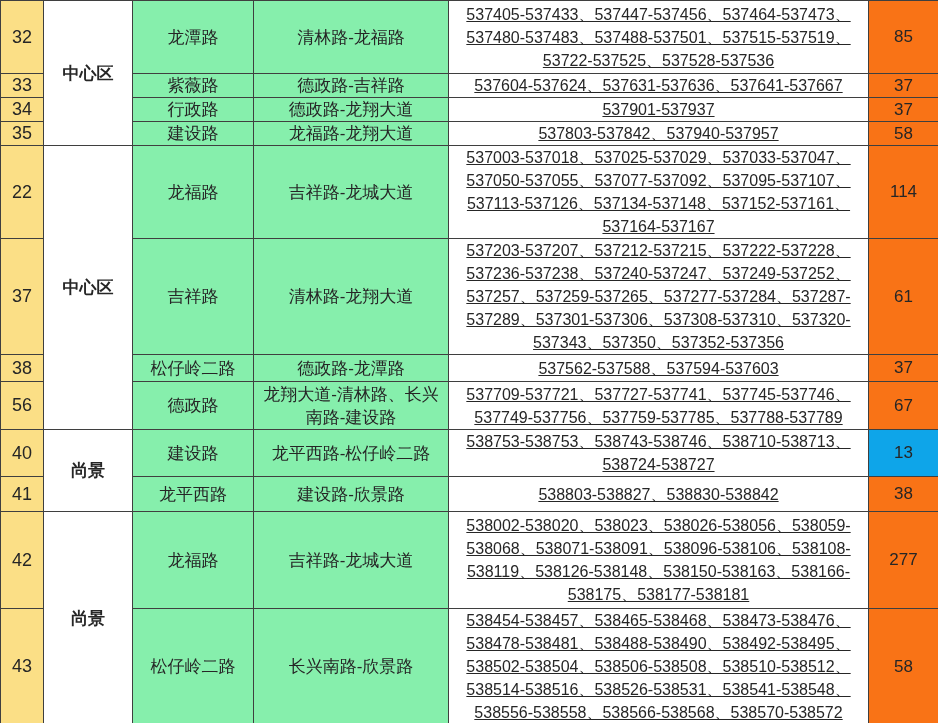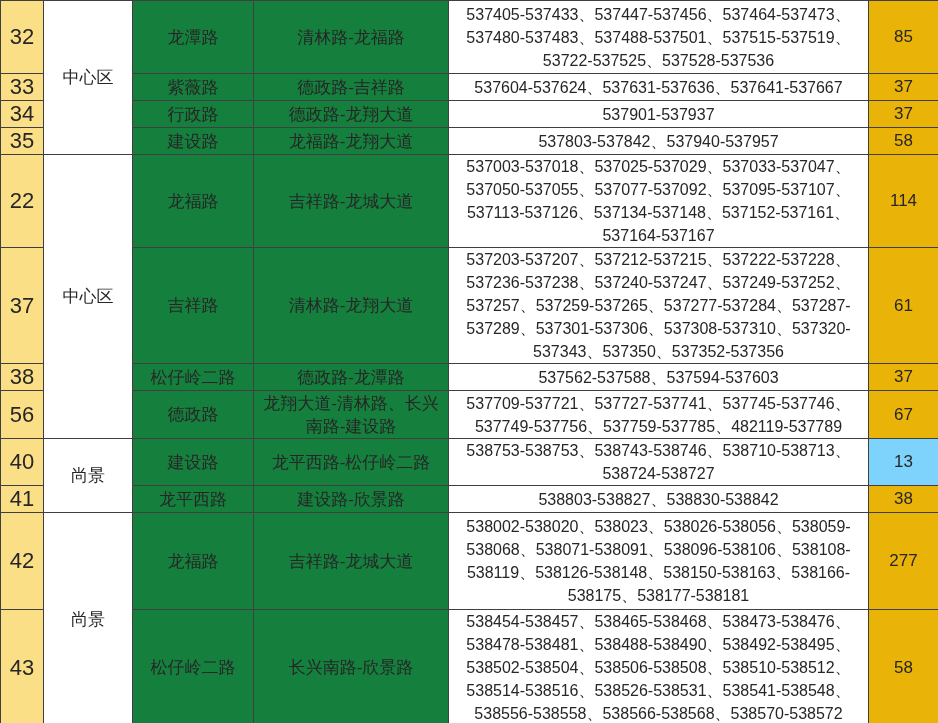--- a/index.html
+++ b/index.html
@@ -24,42 +24,44 @@
   table.grid td {
     border: 1px solid #3f3f3f;
     text-align: center;
     vertical-align: middle;
     overflow: hidden;
     padding: 0 4px;
     box-sizing: border-box;
   }
   td.c-num {
     background: #FBDF86;
-    font-size: 22px;
+    font-size: 18px;
   }
   td.c-district {
     background: #ffffff;
     font-size: 17px;
+    font-weight: bold;
   }
   td.c-road, td.c-seg {
-    background: #15803d;
+    background: #86efac;
     font-size: 17px;
   }
   td.c-ranges {
     background: #ffffff;
     font-size: 16px;
     line-height: 23px;
     padding: 1px 10px;
+    text-decoration: underline;
   }
   td.c-count {
-    background: #eab308;
+    background: #f97316;
     font-size: 17px;
   }
   td.c-count.coral {
-    background: #7dd3fc;
+    background: #0ea5e9;
   }
   td.c-total-label {
     background: #ffffff;
     font-size: 17px;
   }
   td.c-total-roads {
     background: #FBDF86;
     font-size: 17px;
   }
   td.c-empty {
@@ -134,32 +136,32 @@
         <td class="c-num">38</td>
         <td class="c-road">松仔岭二路</td>
         <td class="c-seg">德政路-龙潭路</td>
         <td class="c-ranges">537562-537588、537594-537603</td>
         <td class="c-count">37</td>
       </tr>
       <tr style="height:48px">
         <td class="c-num">56</td>
         <td class="c-road">德政路</td>
         <td class="c-seg">龙翔大道-清林路、长兴南路-建设路</td>
-        <td class="c-ranges">537709-537721、537727-537741、537745-537746、537749-537756、537759-537785、482119-537789</td>
+        <td class="c-ranges">537709-537721、537727-537741、537745-537746、537749-537756、537759-537785、537788-537789</td>
         <td class="c-count">67</td>
       </tr>
       <tr style="height:43px">
         <td class="c-num">40</td>
         <td class="c-district" rowspan="2">尚景</td>
         <td class="c-road">建设路</td>
         <td class="c-seg">龙平西路-松仔岭二路</td>
         <td class="c-ranges">538753-538753、538743-538746、538710-538713、538724-538727</td>
         <td class="c-count coral">13</td>
       </tr>
-      <tr style="height:25px">
+      <tr style="height:35px">
         <td class="c-num">41</td>
         <td class="c-road">龙平西路</td>
         <td class="c-seg">建设路-欣景路</td>
         <td class="c-ranges">538803-538827、538830-538842</td>
         <td class="c-count">38</td>
       </tr>
       <tr style="height:97px">
         <td class="c-num">42</td>
         <td class="c-district" rowspan="2">尚景</td>
         <td class="c-road">龙福路</td>

